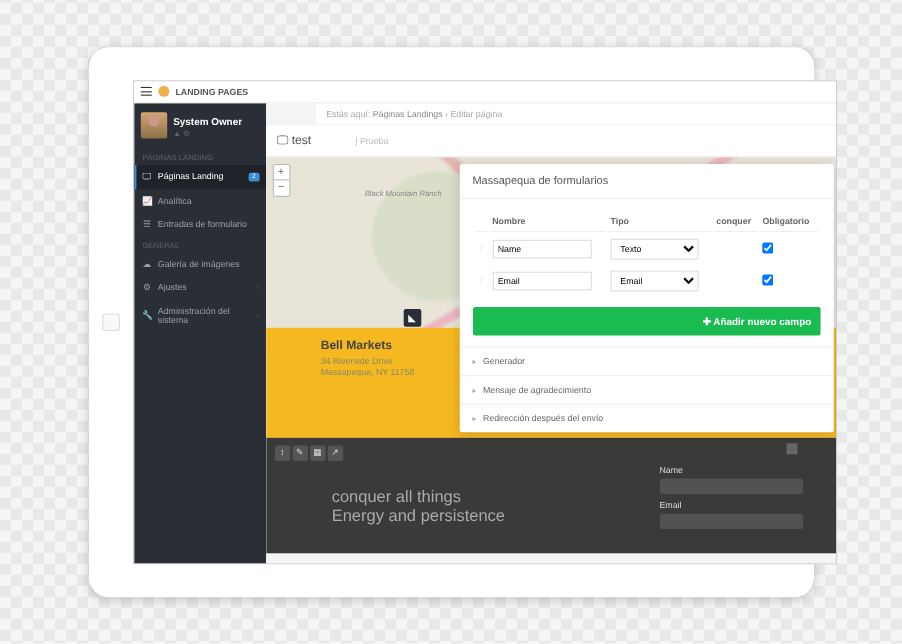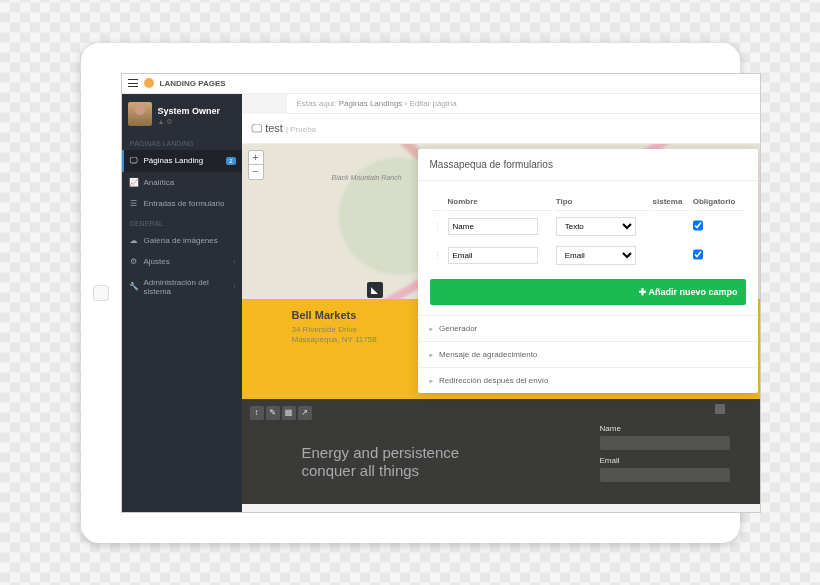--- a/index.html
+++ b/index.html
@@ -23,21 +23,21 @@
 .sb-section { color: #5a6370; font-size: 7px; padding: 6px 8px 3px; text-transform: uppercase; }
 .sb-item { display: flex; align-items: center; padding: 6px 8px; gap: 6px; color: #9aa0aa; font-size: 8px; cursor: pointer; position: relative; }
 .sb-item.active { background: #1f2329; color: #fff; border-left: 2px solid #3a8fd8; padding-left: 6px; }
 .sb-badge { position: absolute; right: 6px; background: #3a8fd8; color: #fff; font-size: 6px; padding: 1px 3px; border-radius: 2px; }
 .sb-icon { width: 8px; display: inline-block; text-align: center; }
 .sb-chevron { position: absolute; right: 6px; color: #5a6370; font-size: 7px; }
 .content { flex: 1; background: #f4f4f4; position: relative; overflow: hidden; }
 .breadcrumb { background: #fff; padding: 5px 10px; font-size: 8px; color: #aaa; border-bottom: 1px solid #eee; margin-left: 45px; }
 .breadcrumb a { color: #888; }
 .page-title-bar { background: #fff; padding: 8px 10px; font-size: 11px; color: #555; border-bottom: 1px solid #eee; }
-.page-title-bar .sub { color: #bbb; font-size: 8px; }
+.page-title-bar .sub { color: #bbb; font-size: 8px; margin-left: 37px; }
 .canvas { position: relative; height: 360px; }
 .map-bg { position: absolute; top: 0; left: 0; right: 0; height: 180px; background: #e8e4d8; overflow: hidden; }
 .map-bg::before { content: ''; position: absolute; inset: 0; background: 
   radial-gradient(circle at 30% 40%, #c8d8b8 15%, transparent 16%),
   radial-gradient(circle at 60% 60%, #c8d8b8 20%, transparent 21%),
   linear-gradient(45deg, transparent 48%, #d88 49%, #d88 50%, transparent 51%),
   linear-gradient(-30deg, transparent 48%, #e8a 49%, #e8a 50%, transparent 51%);
   opacity: 0.5; }
 .map-label { position: absolute; top: 30px; left: 90px; font-size: 7px; color: #888; font-style: italic; }
 .zoom-ctrl { position: absolute; top: 6px; left: 6px; background: #fff; border: 1px solid #bbb; border-radius: 2px; }
@@ -159,42 +159,42 @@
             <div class="addr">Massapequa, NY 11758</div>
           </div>
           <div class="dark-block"></div>
           <div class="edit-tools">
             <span>↕</span>
             <span>✎</span>
             <span>▦</span>
             <span>↗</span>
           </div>
           <div class="hero-text">
+            <div>conquer all things</div>
             <div>Energy and persistence</div>
-            <div>conquer all things</div>
           </div>
           <div class="form-preview">
             <div class="chk"></div>
             <label>Name</label>
             <div class="fpinput"></div>
             <label>Email</label>
             <div class="fpinput"></div>
           </div>
         </div>
 
         <div class="modal">
           <div class="modal-header">Massapequa de formularios</div>
           <div class="modal-body">
             <table class="field-table">
               <tbody>
                   <tr>
                 <th></th>
                 <th>Nombre</th>
                 <th>Tipo</th>
-                <th>sistema</th>
+                <th>conquer</th>
                 <th>Obligatorio</th>
               </tr>
               <tr>
                 <td class="drag-handle">⋮</td>
                 <td><input class="f-input" value="Name" style=""></td>
                 <td><select class="f-select"><option>Texto</option></select></td>
                 <td></td>
                 <td><input type="checkbox" class="f-check" checked="" style=""></td>
               </tr>
               <tr>

